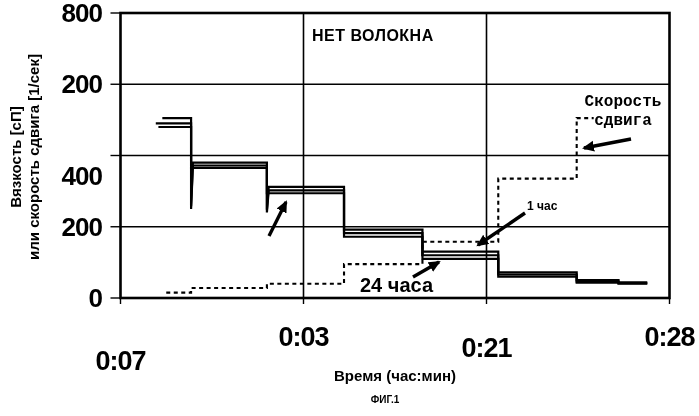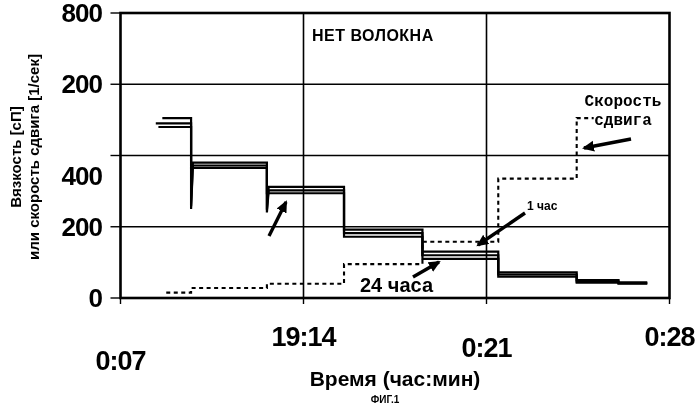--- a/index.html
+++ b/index.html
@@ -24,21 +24,21 @@
     white-space:nowrap;
   }
   .no-fiber{left:312px;top:27px;font-size:16px;letter-spacing:.5px;}
   .shear-label{
     position:absolute;left:576px;top:93px;width:94px;text-align:center;
     font-size:16px;font-weight:bold;line-height:19px;white-space:normal;font-family:Liberation Mono, monospace;
   }
   .lbl-12h{left:184px;top:235px;font-size:16px;}
   .lbl-1h{left:521px;top:199px;font-size:12px;margin-left:6px;}
   .lbl-24h{left:360px;top:274px;font-size:20px;}
-  .xaxis-title{left:250px;top:367px;width:290px;text-align:center;font-size:21px;}
+  .xaxis-title{left:250px;top:367px;width:290px;text-align:center;font-size:15px;}
   .fig-caption{left:300px;top:394px;width:170px;text-align:center;font-size:10px;}
 </style>
 </head>
 <body>
 
 <div class="canvas">
 
   <svg id="plot-svg" width="699" height="416" viewBox="0 0 699 416">
     <defs>
       <marker id="ah" markerUnits="userSpaceOnUse" markerWidth="16" markerHeight="14" refX="10" refY="5.5" orient="auto">
@@ -83,21 +83,21 @@
 
   <div id="yticks">
       <div class="ytick" style="left: 32px; top: 283px;">0</div>
       <div class="ytick" style="left: 32px; top: 211.75px;">200</div>
       <div class="ytick" style="left: 32px; top: 140.5px; margin-top: 20px;">400</div>
       <div class="ytick" style="left: 32px; top: 69.25px;">200</div>
       <div class="ytick" style="left: 32px; top: -2px;">800</div>
     </div>
   <div id="xticks">
       <div class="xtick" style="left: 75.5px; top: 323px; margin-top: 24px;">0:07</div>
-      <div class="xtick" style="left: 258.5px; top: 323px;">19:14</div>
+      <div class="xtick" style="left: 258.5px; top: 323px;">0:03</div>
       <div class="xtick" style="left: 441.5px; top: 334px;">0:21</div>
       <div class="xtick" style="left: 624.5px; top: 323px;">0:28</div>
     </div>
 
   <div class="lbl no-fiber">НЕТ ВОЛОКНА</div>
 
   <div class="shear-label">Скорость сдвига</div>
 
 
   <div class="lbl lbl-1h">1 час</div>

